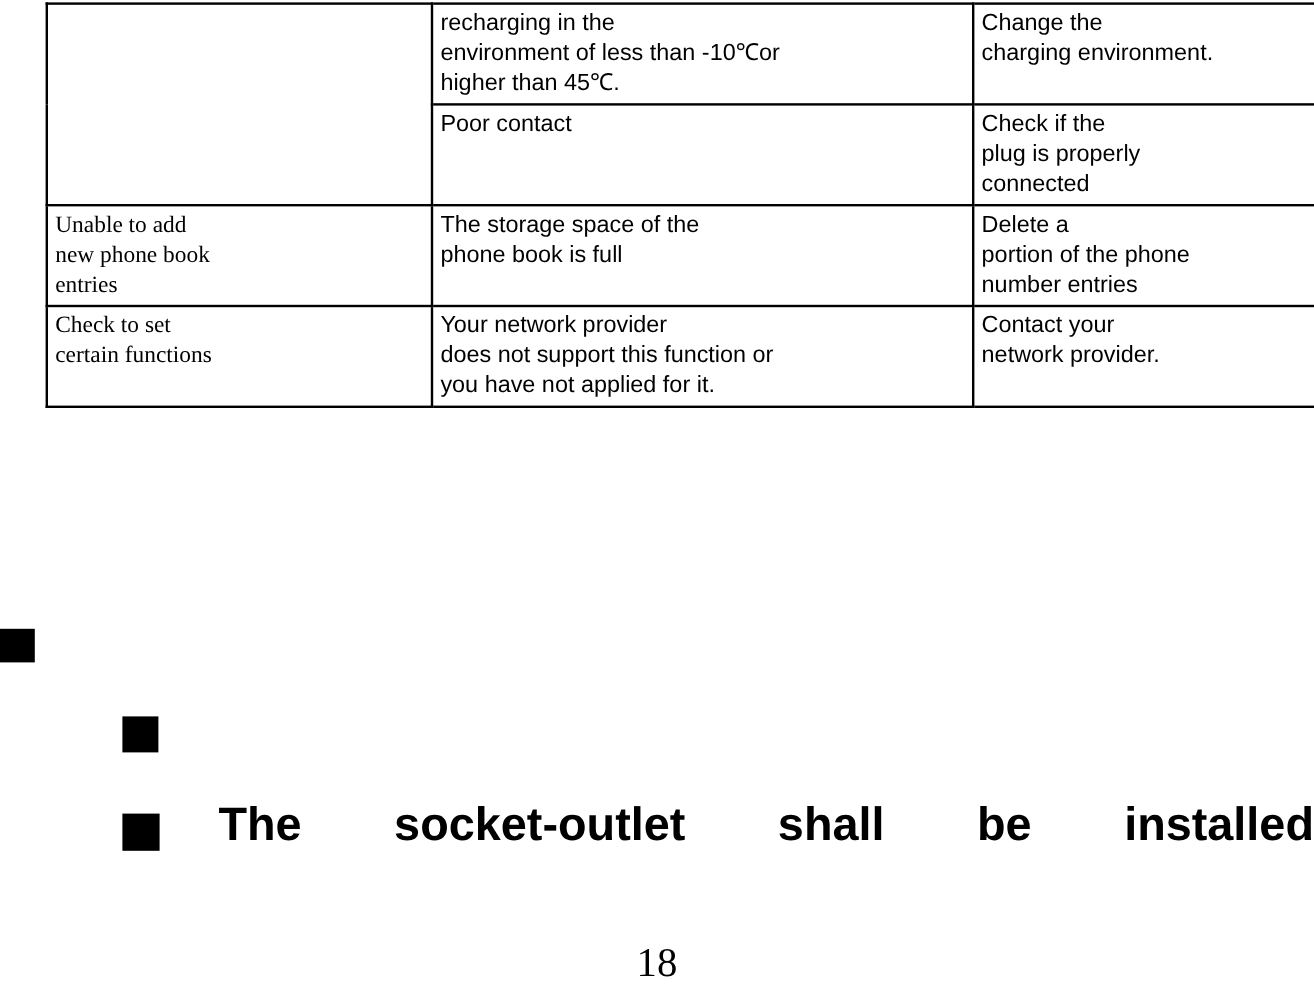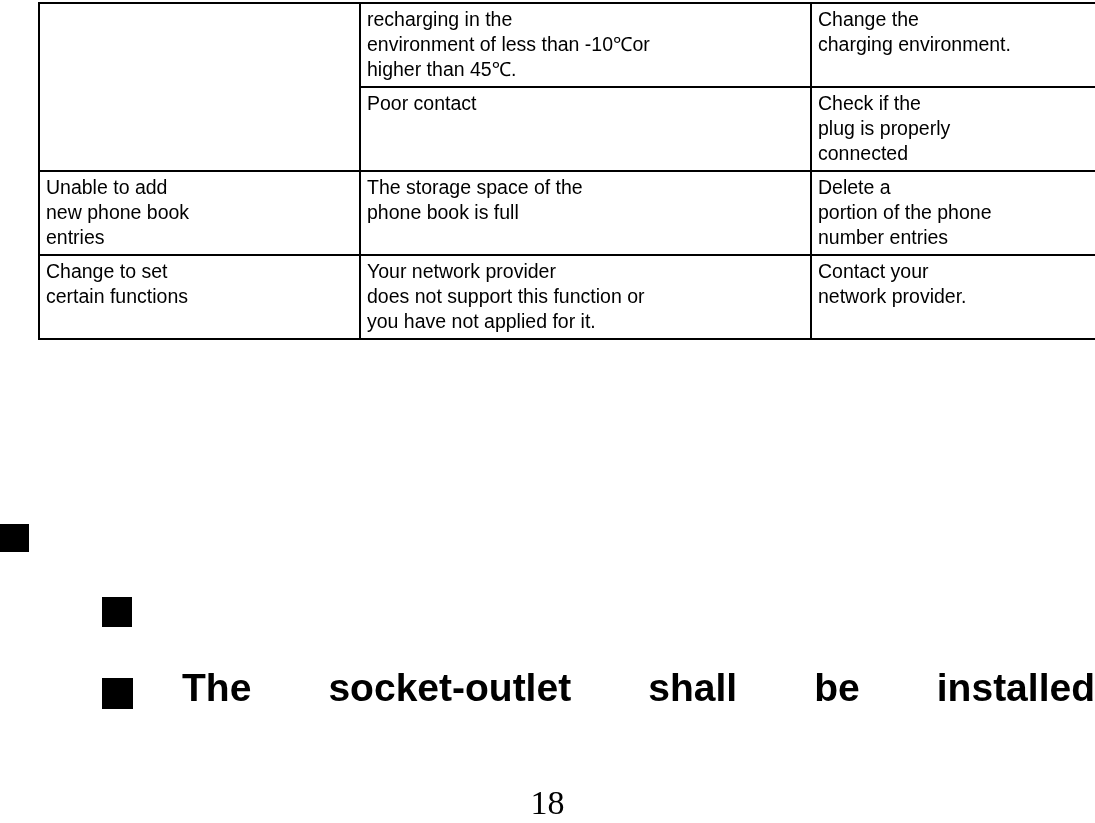--- a/index.html
+++ b/index.html
@@ -39,21 +39,21 @@
     border: 2px solid #000000;
     vertical-align: top;
     padding: 3px 6px 4px 6px;
     font-size: 19.5px;
     line-height: 25px;
     text-align: justify;
     text-align-last: left;
     -moz-text-align-last: left;
     hyphens: none;
   }
-  td.c1 { width: 307px; }
+  td.c1 { width: 307px; font-family: Liberation Serif, serif; }
   td.c2 { width: 437px; }
   td.c3 { width: 306px; }
 
   
   .cellbody { display: block; }
   .cellbody .l1 { display: block; text-align: left; }
   .cellbody .ln { display: block; text-align: center; }
   .cellbody .lc { display: block; text-align: right; }
 
   
@@ -165,21 +165,21 @@
               <span class="l1">Delete a</span>
               <span class="ln">portion of the phone</span>
               <span class="ln">number entries</span>
             </span>
           </td>
         </tr>
 
         <tr>
           <td class="c1">
             <span class="cellbody">
-              <span class="l1">Change to set</span>
+              <span class="l1">Check to set</span>
               <span class="ln">certain functions</span>
             </span>
           </td>
           <td class="c2">
             <span class="cellbody">
               <span class="l1">Your network provider</span>
               <span class="ln">does not support this function or</span>
               <span class="ln">you have not applied for it.</span>
             </span>
           </td>

